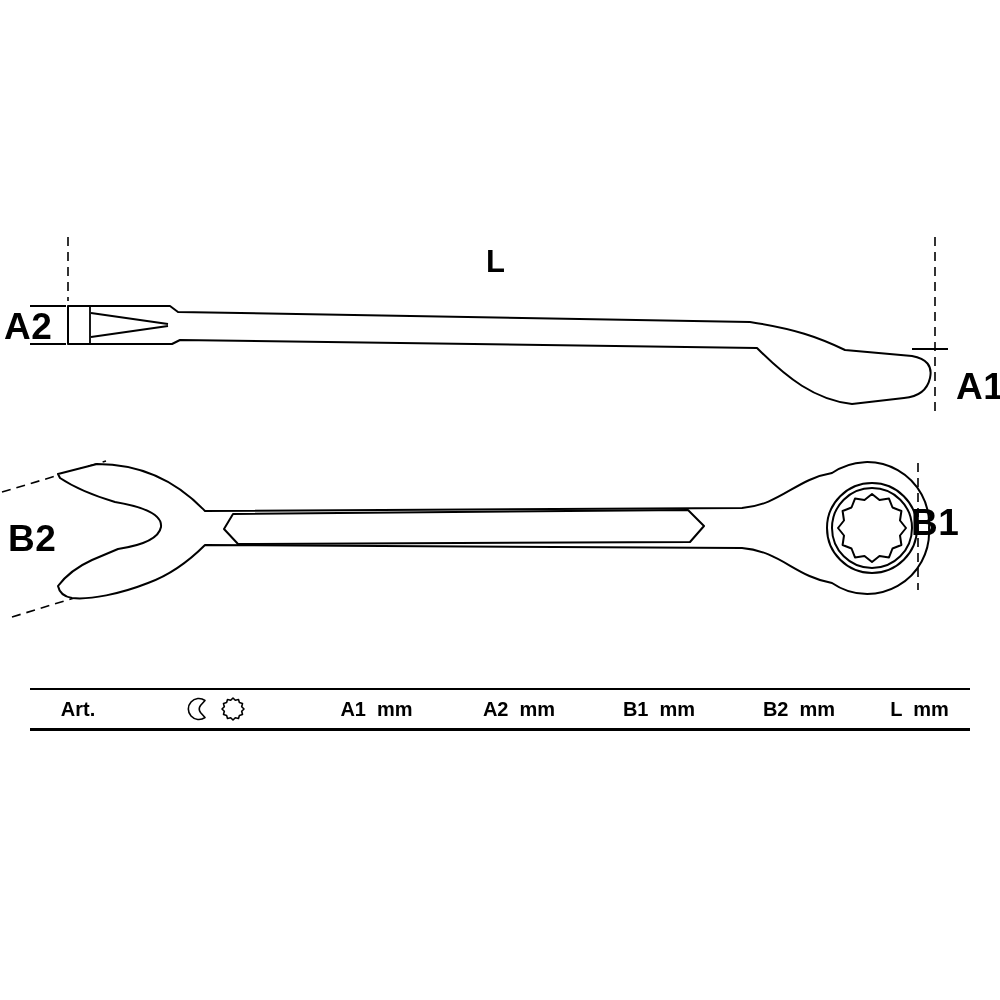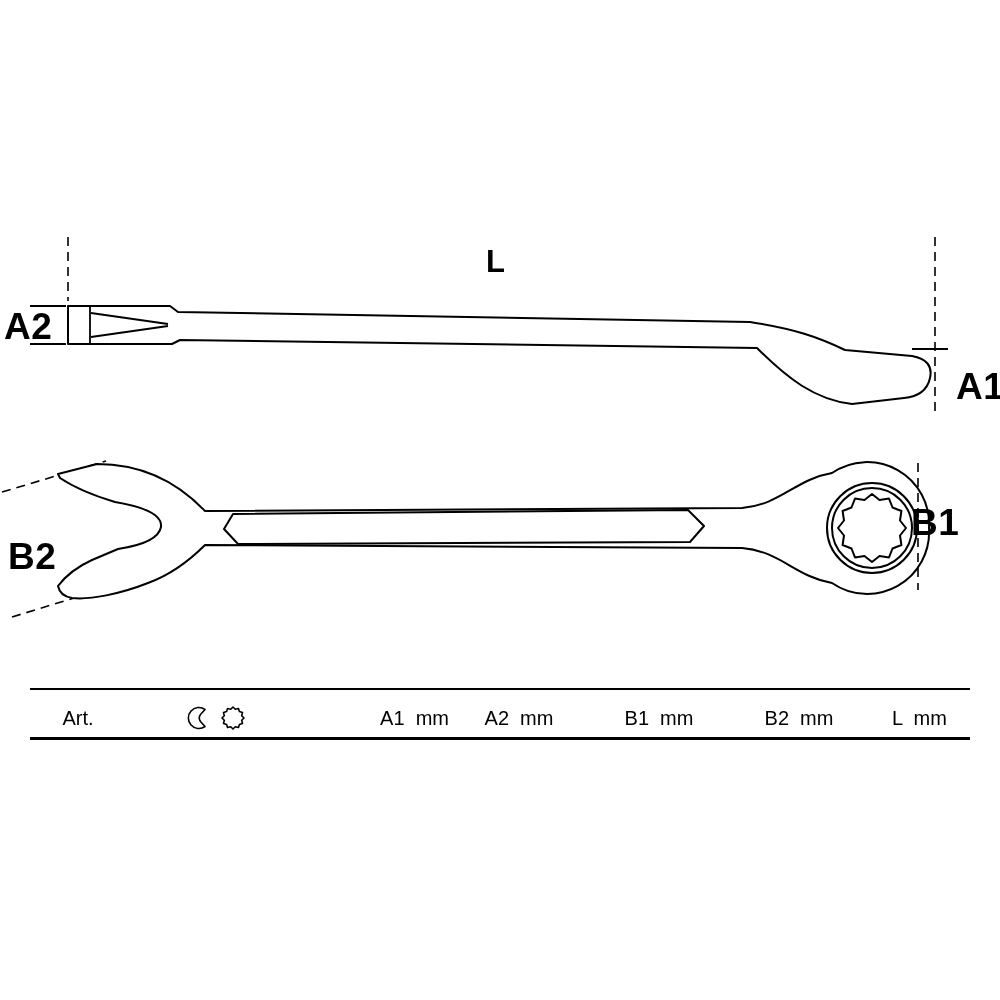--- a/index.html
+++ b/index.html
@@ -9,33 +9,33 @@
   }
   .drawing{position:absolute;left:0;top:0;}
   .dim{
     position:absolute;font-weight:bold;font-size:37px;line-height:1;
     letter-spacing:0.5px;white-space:nowrap;
   }
   .dim-l{left:486px;top:246px;font-size:31px;}
   .dim-a2{left:4px;top:308px;}
   .dim-a1{left:956px;top:368px;}
   .dim-b1{left:911px;top:504px;}
-  .dim-b2{left:8px;top:538px;}
+  .dim-b2{left:8px;top:520px;}
 
   .spec-table{
     position:absolute;left:30px;top:688px;width:940px;
     border-top:2px solid #000;border-bottom:2px solid #000;
   }
   .trow{display:flex;align-items:center;}
-  .trow.header{height:38px;border-bottom:1.5px solid #000;font-weight:normal;font-size:20px;margin-top:9px;}
+  .trow.header{height:38px;border-bottom:1.5px solid #000;font-weight:bold;font-size:20px;}
   .trow.data{height:34px;font-size:19px;}
   .tcell{text-align:center;white-space:pre;flex:0 0 auto;}
   .c1{width:96px;}
   .c2{width:178px;}
-  .c3{width:145px;text-align:right;}
+  .c3{width:145px;}
   .c4{width:140px;text-align:center;}
   .c5{width:140px;text-align:center;}
   .c6{width:140px;}
   .c7{width:101px;}
   .icon-cell{display:flex;justify-content:center;align-items:center;gap:8px;}
   .icon-cell svg{display:block;}
 
   .outline{fill:#fff;stroke:#000;stroke-width:2;stroke-linejoin:round;}
   .thin{fill:none;stroke:#000;stroke-width:1.8;}
   .dash{fill:none;stroke:#000;stroke-width:1.6;stroke-dasharray:9 6;}

